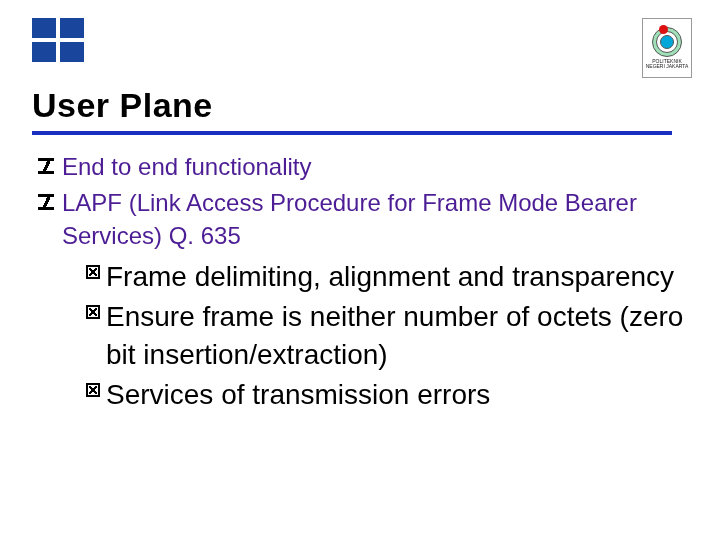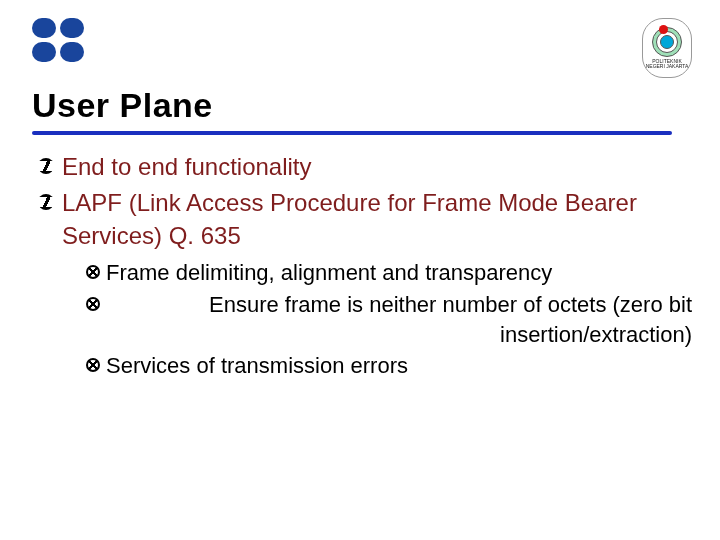--- a/index.html
+++ b/index.html
@@ -1,15 +1,15 @@
 <!DOCTYPE html>
 <html><head>
 <meta charset="utf-8">
 <style>
-  * { box-sizing: border-box; margin: 0; padding: 0; border-radius: 21px; }
+  * { box-sizing: border-box; margin: 0; padding: 0; }
   html, body { width: 720px; height: 540px; background: #fff; font-family: Verdana, Arial, sans-serif; }
   .slide { position: relative; width: 720px; height: 540px; padding: 18px 28px 20px 32px; }
   .header { display: flex; align-items: flex-start; justify-content: space-between; }
   .logo-left { width: 52px; height: 44px; display: flex; flex-direction: column; justify-content: space-between; }
   .logo-left .row { display: flex; justify-content: space-between; height: 20px; }
   .logo-left .sq { width: 24px; height: 20px; background: #19459c; }
   .logo-right {
     width: 50px; height: 60px; border: 1px solid #999;
     display: flex; flex-direction: column; align-items: center; justify-content: center;
     background: #fff;
@@ -33,34 +33,34 @@
   .content { padding-left: 6px; }
   ul { list-style: none; }
   .lvl1 > li { display: flex; align-items: flex-start; margin-bottom: 4px; }
   .bz {
     width: 16px; height: 16px; margin-top: 7px; margin-right: 8px; flex: 0 0 16px;
     background:
       linear-gradient(#000,#000) 0 0/16px 3px no-repeat,
       linear-gradient(#000,#000) 0 13px/16px 3px no-repeat,
       linear-gradient(115deg, transparent 45%, #000 45%, #000 60%, transparent 60%) 0 0/16px 16px no-repeat;
   }
-  .lvl1 .txt { font-size: 24px; line-height: 1.35; color:#7f1d1d; }
+  .lvl1 .txt { font-size: 24px; line-height: 1.35; color:#4c1d95; }
   .lvl2 { margin: 6px 0 0 48px; }
   .lvl2 > li { display: flex; align-items: flex-start; margin-bottom: 2px; }
   .by {
     width: 14px; height: 14px; margin-top: 7px; margin-right: 6px; flex: 0 0 14px;
     border: 2px solid #000; position: relative;
   }
   .by::after {
     content: ""; position:absolute; left:1px; top:1px; width:8px; height:8px;
     background:
       linear-gradient(45deg, transparent 40%, #000 40%, #000 60%, transparent 60%),
       linear-gradient(-45deg, transparent 40%, #000 40%, #000 60%, transparent 60%);
   }
-  .lvl2 .txt { font-size: 22px; line-height: 1.35; color:#000;text-align:right; }
+  .lvl2 .txt { font-size: 28px; line-height: 1.35; color:#000; }
 </style>
 </head>
 <body>
 
 <div class="slide">
   <div class="header">
     <div class="logo-left">
       <div class="row">
           <div class="sq"></div>
           <div class="sq"></div>

